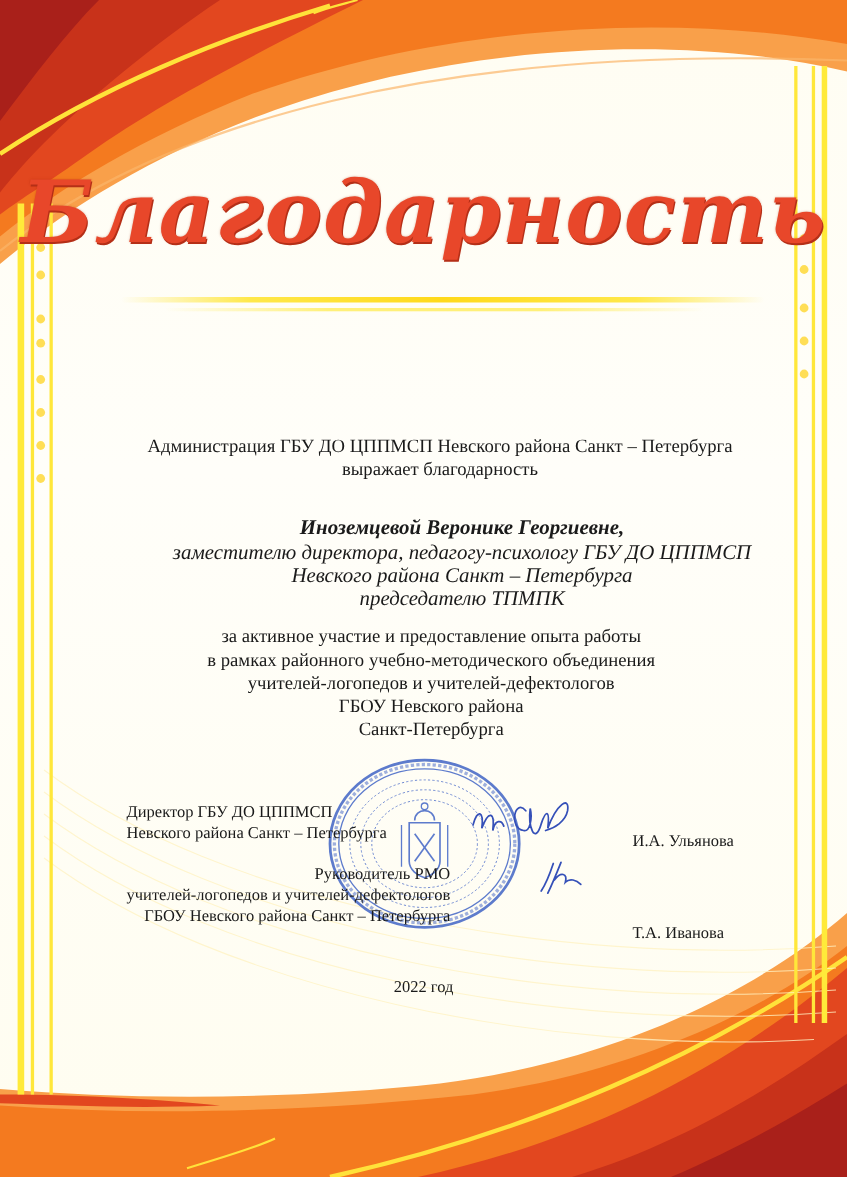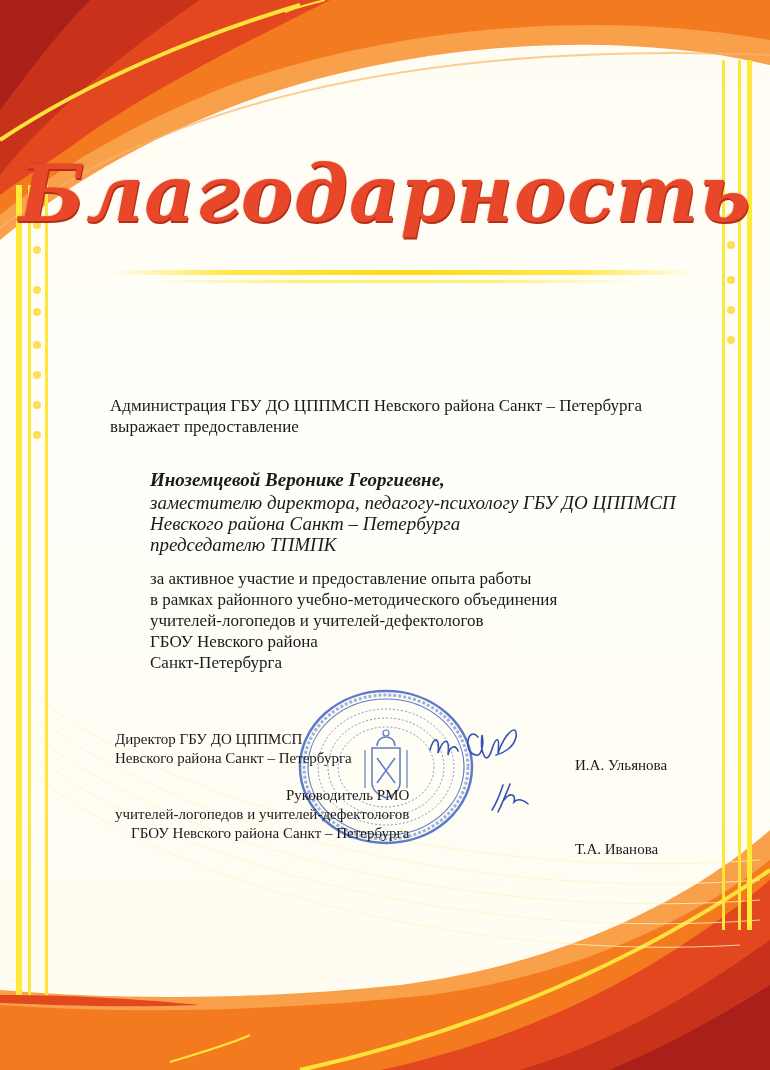--- a/index.html
+++ b/index.html
@@ -18,21 +18,21 @@
   }
   .underline1 {
     position: absolute; left: 110px; width: 585px; top: 270px; height: 5px;
     background: linear-gradient(90deg, rgba(255,236,90,0) 0%, #ffe84a 20%, #ffd91a 50%, #ffe84a 80%, rgba(255,236,90,0) 100%);
     border-radius: 3px;
   }
   .underline2 {
     position: absolute; left: 150px; width: 490px; top: 280px; height: 3px;
     background: linear-gradient(90deg, rgba(255,236,90,0) 0%, #fff07a 30%, #fff07a 70%, rgba(255,236,90,0) 100%);
   }
-  .center-block { position: absolute; left: 0; right: 0; font-size: 17px; line-height: 21px; }
+  .center-block { position: absolute; left: 0; right: 0; text-align: center; font-size: 17px; line-height: 21px; }
   .intro { top: 395px; left: 110px; right: 80px; }
   .recipient { top: 468px; left: 150px; right: 80px; }
   .recipient .name { font-weight: bold; font-style: italic; font-size: 19px; line-height: 24px; }
   .recipient .role { font-style: italic; font-size: 19px; line-height: 21px; }
   .reason { top: 568px; left: 150px; right: 136px; }
   .sign { position: absolute; font-size: 15px; line-height: 19px; }
   .sign-left { left: 115px; }
   .sign-right { left: 575px; margin-top: 29px; }
   .footer { top: 889px; left: 150px; right: 150px; font-size: 15px; line-height: 19px; }
   .stamp { position: absolute; left: 297px; top: 688px; width: 178px; height: 158px; opacity: 0.82; }
@@ -96,21 +96,21 @@
         <circle cx="731" cy="340" r="4"></circle>
     </g>
   </svg>
 
   <h1 class="title">Благодарность</h1>
   <div class="underline1"></div>
   <div class="underline2"></div>
 
   <div class="center-block intro">
     <div>Администрация ГБУ ДО ЦППМСП Невского района Санкт – Петербурга</div>
-    <div>выражает предоставление</div>
+    <div>выражает благодарность</div>
   </div>
 
   <div class="center-block recipient">
     <div class="name">Иноземцевой Веронике Георгиевне,</div>
     <div class="role">заместителю директора, педагогу-психологу ГБУ ДО ЦППМСП</div>
     <div class="role">Невского района Санкт – Петербурга</div>
     <div class="role">председателю ТПМПК</div>
   </div>
 
   <div class="center-block reason">
@@ -157,15 +157,16 @@
   <div class="sign sign-right" style="top:727px;">И.А. Ульянова</div>
 
   <div class="sign sign-left" style="top:786px;text-align:right;">
     <div>Руководитель РМО</div>
     <div>учителей-логопедов и учителей-дефектологов</div>
     <div>ГБОУ Невского района Санкт – Петербурга</div>
   </div>
   <div class="sign sign-right" style="top:811px;">Т.А. Иванова</div>
 
   <div class="center-block footer">
+    <div>2022 год</div>
   </div>
 
 </div>
 
 </body></html>

